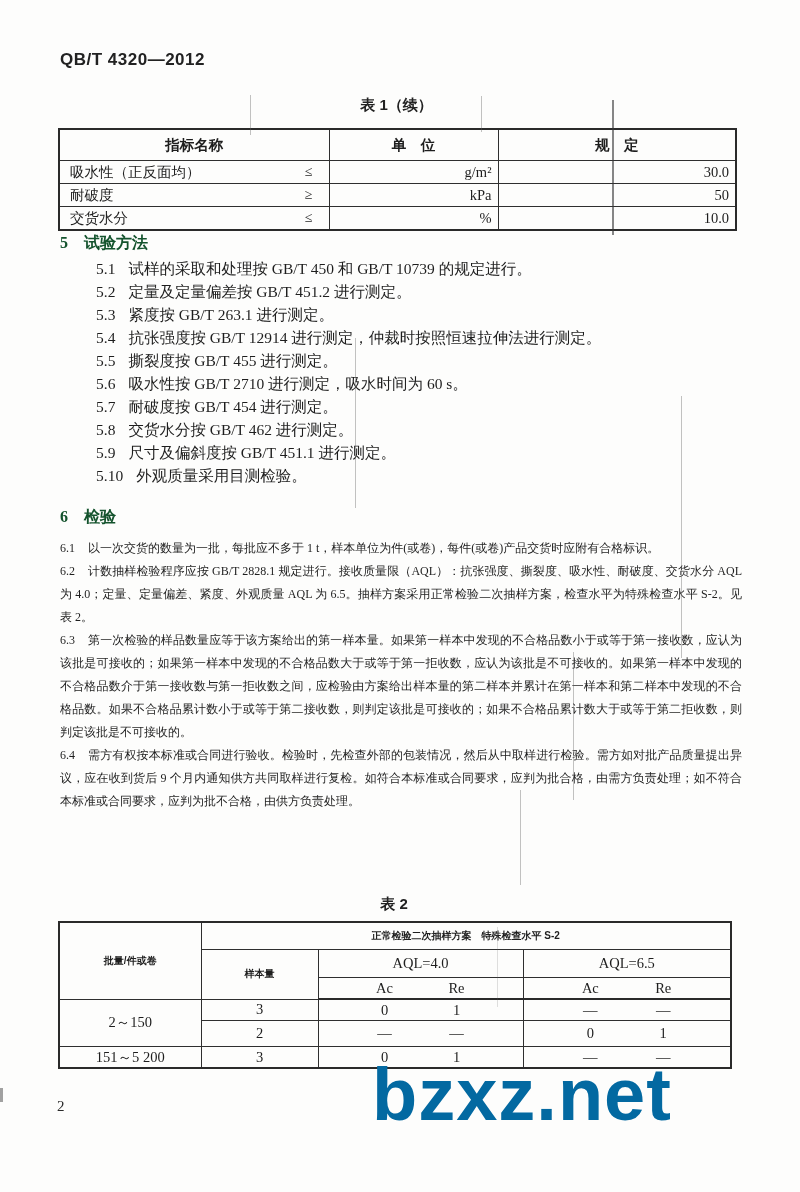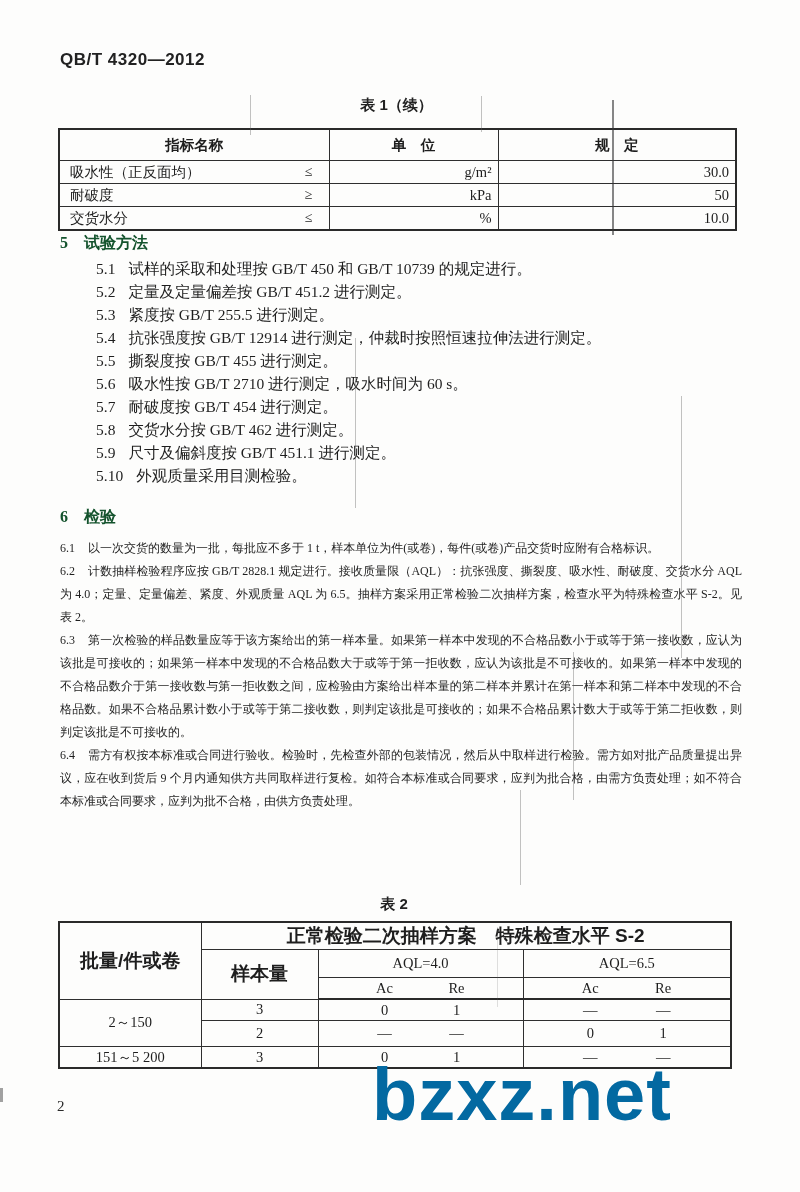--- a/index.html
+++ b/index.html
@@ -31,21 +31,21 @@
   #sec6-heading{top:507px;}
   .num{display:inline-block;margin-right:13px;}
   
   #sec5-list{position:absolute;left:60px;top:257px;width:690px;font-size:15.5px;line-height:23px;margin-left:36px;}
   
   #sec6-body{position:absolute;left:60px;top:537px;width:682px;font-size:12px;line-height:23px;text-align:justify;}
   #sec6-body p{margin:0;}
   
   #table2{left:58px;top:921px;width:672px;border:2px solid #2a2a2a;}
   #table2 th,#table2 td{border:1px solid #2f2f2f;font-size:14.5px;padding:0 4px;text-align:center;}
-  #table2 .zh{font-family:"Liberation Sans","DejaVu Sans",sans-serif;font-weight:bold;font-size:19px;}
+  #table2 .zh{font-family:"Liberation Sans","DejaVu Sans",sans-serif;font-weight:bold;font-size:10px;}
   #table2 .lat{font-weight:normal;font-family:"Liberation Serif","DejaVu Serif",serif;}
   #table2 tr.hr1 th{height:26px;}
   #table2 tr.hr2 th{height:27px;}
   #table2 tr.hr3 th{height:20px;border-bottom:2px solid #2a2a2a;}
   #table2 td{height:20px;}
   #table2 tr.br2 td{height:25px;}
   .pair{display:flex;justify-content:space-evenly;}
   .pair span{display:inline-block;min-width:20px;}
   
   .watermark{position:absolute;left:372px;top:1052px;font-size:74px;font-weight:bold;
@@ -94,21 +94,21 @@
       <td class="c">10.0</td>
     </tr>
   </tbody>
     </table>
 
   <div class="sec-heading" id="sec5-heading">5　试验方法</div>
 
   <div id="sec5-list">
     <div class="item"><span class="num">5.1</span><span>试样的采取和处理按 GB/T 450 和 GB/T 10739 的规定进行。</span></div>
     <div class="item"><span class="num">5.2</span><span>定量及定量偏差按 GB/T 451.2 进行测定。</span></div>
-    <div class="item"><span class="num">5.3</span><span>紧度按 GB/T 255.5 进行测定。</span></div>
+    <div class="item"><span class="num">5.3</span><span>紧度按 GB/T 263.1 进行测定。</span></div>
     <div class="item"><span class="num">5.4</span><span>抗张强度按 GB/T 12914 进行测定，仲裁时按照恒速拉伸法进行测定。</span></div>
     <div class="item"><span class="num">5.5</span><span>撕裂度按 GB/T 455 进行测定。</span></div>
     <div class="item"><span class="num">5.6</span><span>吸水性按 GB/T 2710 进行测定，吸水时间为 60 s。</span></div>
     <div class="item"><span class="num">5.7</span><span>耐破度按 GB/T 454 进行测定。</span></div>
     <div class="item"><span class="num">5.8</span><span>交货水分按 GB/T 462 进行测定。</span></div>
     <div class="item"><span class="num">5.9</span><span>尺寸及偏斜度按 GB/T 451.1 进行测定。</span></div>
     <div class="item"><span class="num">5.10</span><span>外观质量采用目测检验。</span></div>
   </div>
 
   <div class="sec-heading" id="sec6-heading">6　检验</div>

